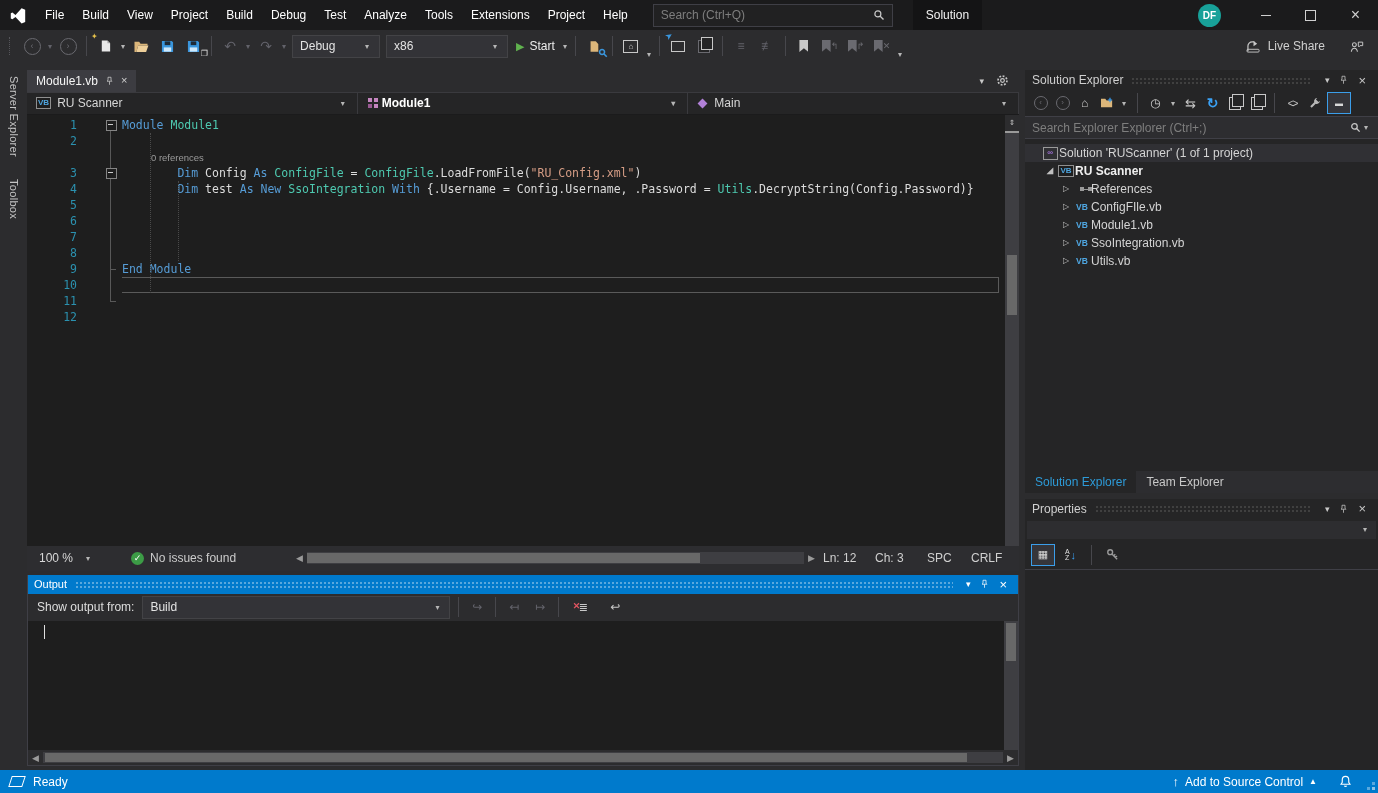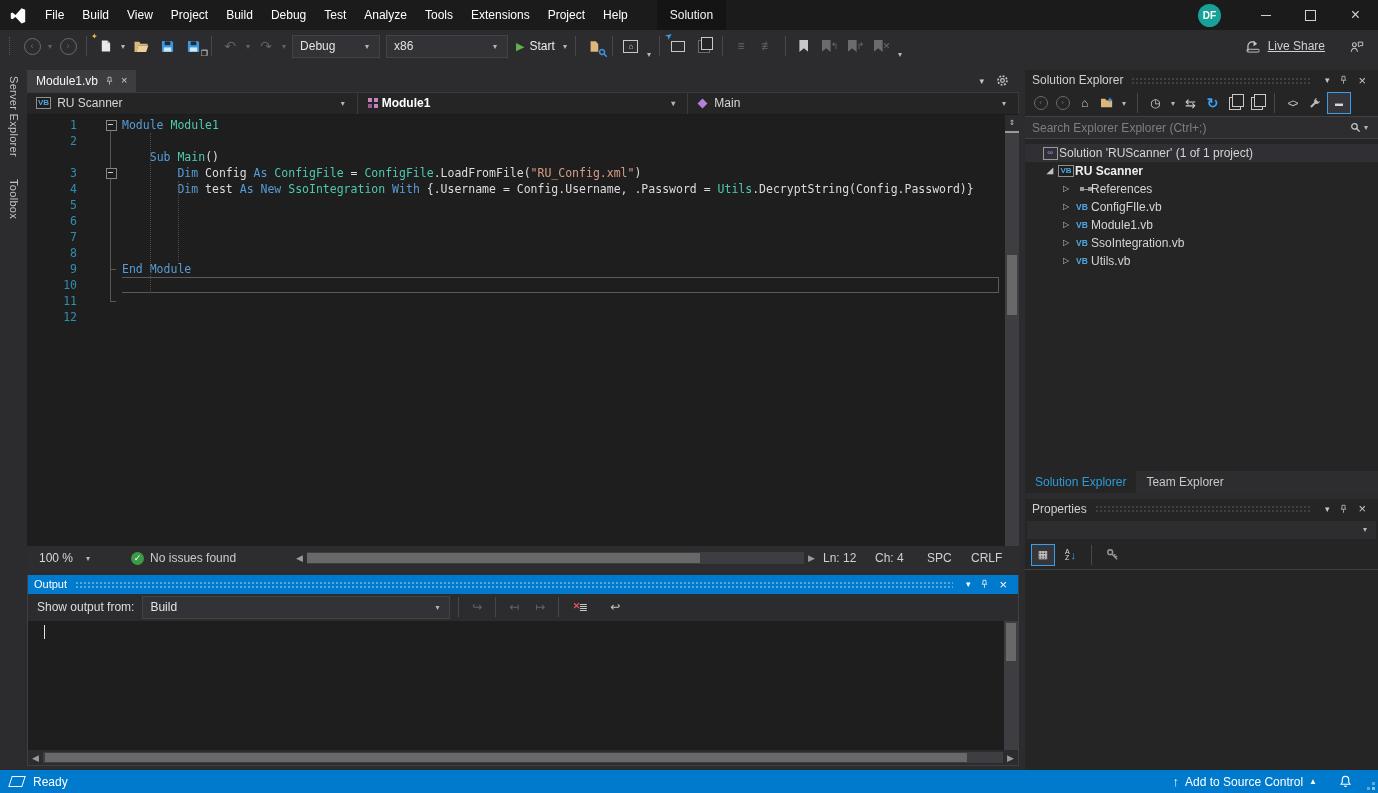--- a/index.html
+++ b/index.html
@@ -29,21 +29,21 @@
   .circ{width:15px;height:15px;border-radius:50%;border:1.5px solid #6a6a70;display:flex;align-items:center;justify-content:center;font-size:9px;color:#6a6a70;line-height:1;}
   .combo{background:#333337;border:1px solid #434346;height:21px;display:flex;align-items:center;padding:0 7px;color:#e3e3e3;margin:0 3px;}
   .combo .caret{margin-left:auto;}
   .combo.w-debug{width:72px;}
   .combo.w-plat{width:106px;}
   .start-btn{display:flex;align-items:center;color:#ededed;padding:0 5px;gap:5px;}
   .play{color:#60b24e;font-size:11px;}
   .bm{width:9px;height:12px;background:#c8c8c8;clip-path:polygon(0 0,100% 0,100% 100%,50% 68%,0 100%);}
   .bm.dim{background:#6a6a70;}
   .mini{font-size:9px;line-height:1;}
-  .live-share{margin-left:auto;display:flex;align-items:center;gap:7px;color:#cfcfcf;padding-right:14px;text-decoration:underline;}
+  .live-share{margin-left:auto;display:flex;align-items:center;gap:7px;color:#cfcfcf;padding-right:14px;}
   
   .main{flex:1 1 auto;display:flex;background:#2c2c2e;padding-top:8px;min-height:0;}
   .side-strip{width:27px;flex:0 0 auto;display:flex;flex-direction:column;align-items:center;gap:22px;padding-top:6px;}
   .vtab{writing-mode:vertical-rl;font-size:11px;color:#c4c4c4;letter-spacing:.3px;}
   .center{width:992px;flex:0 0 auto;display:flex;flex-direction:column;}
   
   .tabstrip{height:22px;display:flex;align-items:stretch;background:#2c2c2e;}
   .doc-tab{background:#3c3c41;color:#f5f5f5;display:flex;align-items:center;gap:7px;padding:0 9px;}
   .doc-tab .tico{color:#cfcfcf;font-size:10px;line-height:1;}
   .tabstrip-right{margin-left:auto;display:flex;align-items:center;gap:12px;padding-right:10px;color:#c8c8c8;}
@@ -154,20 +154,29 @@
         <li>Project</li>
         <li>Build</li>
         <li>Debug</li>
         <li>Test</li>
         <li>Analyze</li>
         <li>Tools</li>
         <li>Extensions</li>
         <li>Project</li>
         <li>Help</li>
       </ul>
+    <div class="search-box">
+      <span>Search (Ctrl+Q)</span>
+      <span class="mag">
+        <svg width="12" height="12" viewBox="0 0 16 16">
+            <circle cx="6.5" cy="6.5" r="4" fill="none" stroke="currentColor" stroke-width="1.6"></circle>
+            <line x1="9.6" y1="9.6" x2="14" y2="14" stroke="currentColor" stroke-width="1.8"></line>
+          </svg>
+      </span>
+    </div>
     <div class="title-box">Solution</div>
     <div class="tb-right">
       <div class="avatar">DF</div>
       <div class="win-btn">
           <span class="ic-min"></span>
         </div>
       <div class="win-btn">
           <span class="ic-max"></span>
         </div>
       <div class="win-btn">
@@ -369,21 +378,21 @@
             <div class="fold-box" style="top: 53px;"></div>
             <div class="fold-line" style="top: 15px; height: 171px;"></div>
             <div class="fold-tick" style="top: 154px;"></div>
             <div class="fold-tick" style="top: 186px;"></div>
           </div>
         <div class="codecol" id="codecol">
           <div class="guide" style="left:28px;top:18px;height:160px;"></div>
           <div class="guide" style="left:56px;top:66px;height:80px;"></div>
         <div class="code-row"><span class="k">Module</span><span class="p"> </span><span class="t">Module1</span></div>
             <div class="code-row"></div>
-            <div class="code-row"><span class="p">    </span><span class="k">Sub</span><span class="p"> </span><span class="t">Main</span><span class="p">()</span></div>
+            <div class="code-row"><span class="lens">0 references</span></div>
             <div class="code-row"><span class="p">        </span><span class="k">Dim</span><span class="p"> Config </span><span class="k">As</span><span class="p"> </span><span class="t">ConfigFile</span><span class="p"> = </span><span class="t">ConfigFile</span><span class="p">.LoadFromFile(</span><span class="s">"RU_Config.xml"</span><span class="p">)</span></div>
             <div class="code-row"><span class="p">        </span><span class="k">Dim</span><span class="p"> test </span><span class="k">As</span><span class="p"> </span><span class="k">New</span><span class="p"> </span><span class="t">SsoIntegration</span><span class="p"> </span><span class="k">With</span><span class="p"> {.Username = Config.Username, .Password = </span><span class="t">Utils</span><span class="p">.DecryptString(Config.Password)}</span></div>
             <div class="code-row"></div>
             <div class="code-row"></div>
             <div class="code-row"></div>
             <div class="code-row"></div>
             <div class="code-row"><span class="k">End Module</span></div>
             <div class="code-row cur"></div>
           </div>
         <div class="vsb">
@@ -401,21 +410,21 @@
         <span>No issues found</span>
         <div class="hscroll">
           <span class="hs-arrow">◀</span>
           <div class="hs-track">
             <div class="hs-thumb" style="left:0;width:79%;"></div>
           </div>
           <span class="hs-arrow">▶</span>
         </div>
         <div class="ed-right">
           <span>Ln: 12</span>
-          <span>Ch: 4</span>
+          <span>Ch: 3</span>
           <span style="width:44px;">SPC</span>
           <span style="width:40px;">CRLF</span>
         </div>
       </div>
 
       <div class="gap4"></div>
 
       <div class="output">
         <div class="out-head">
           <span style="font-size:11px;">Output</span>

